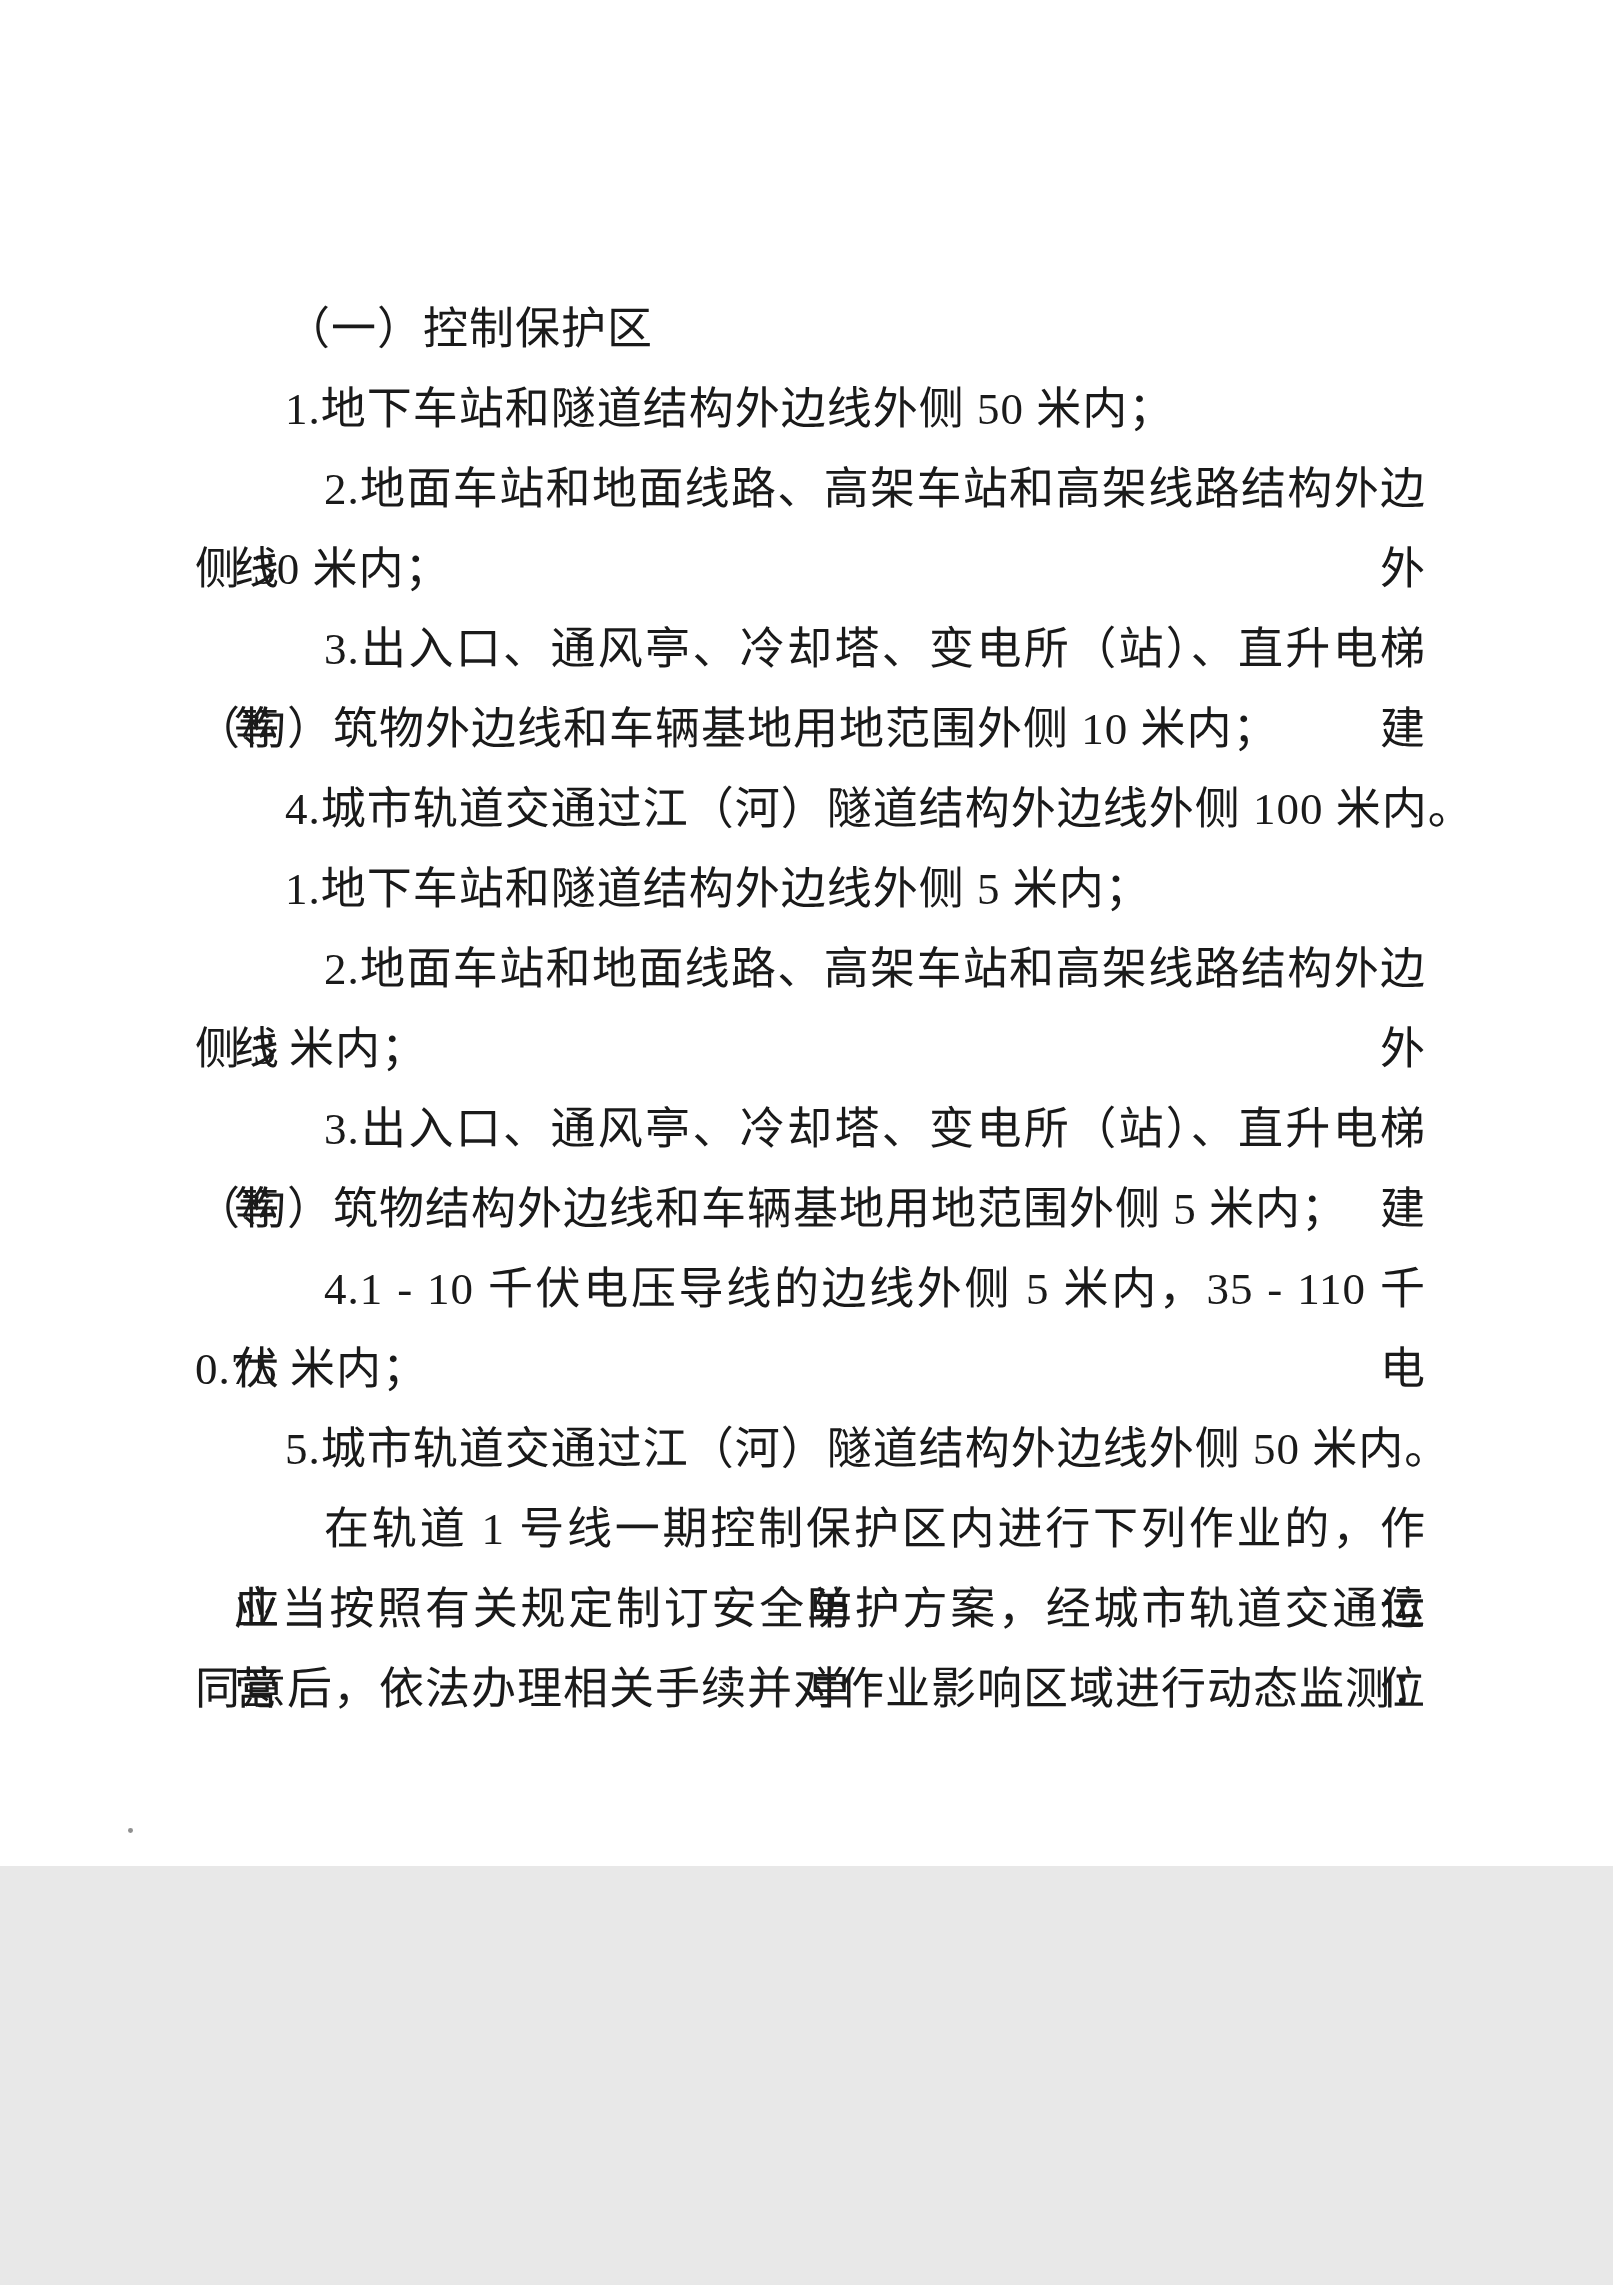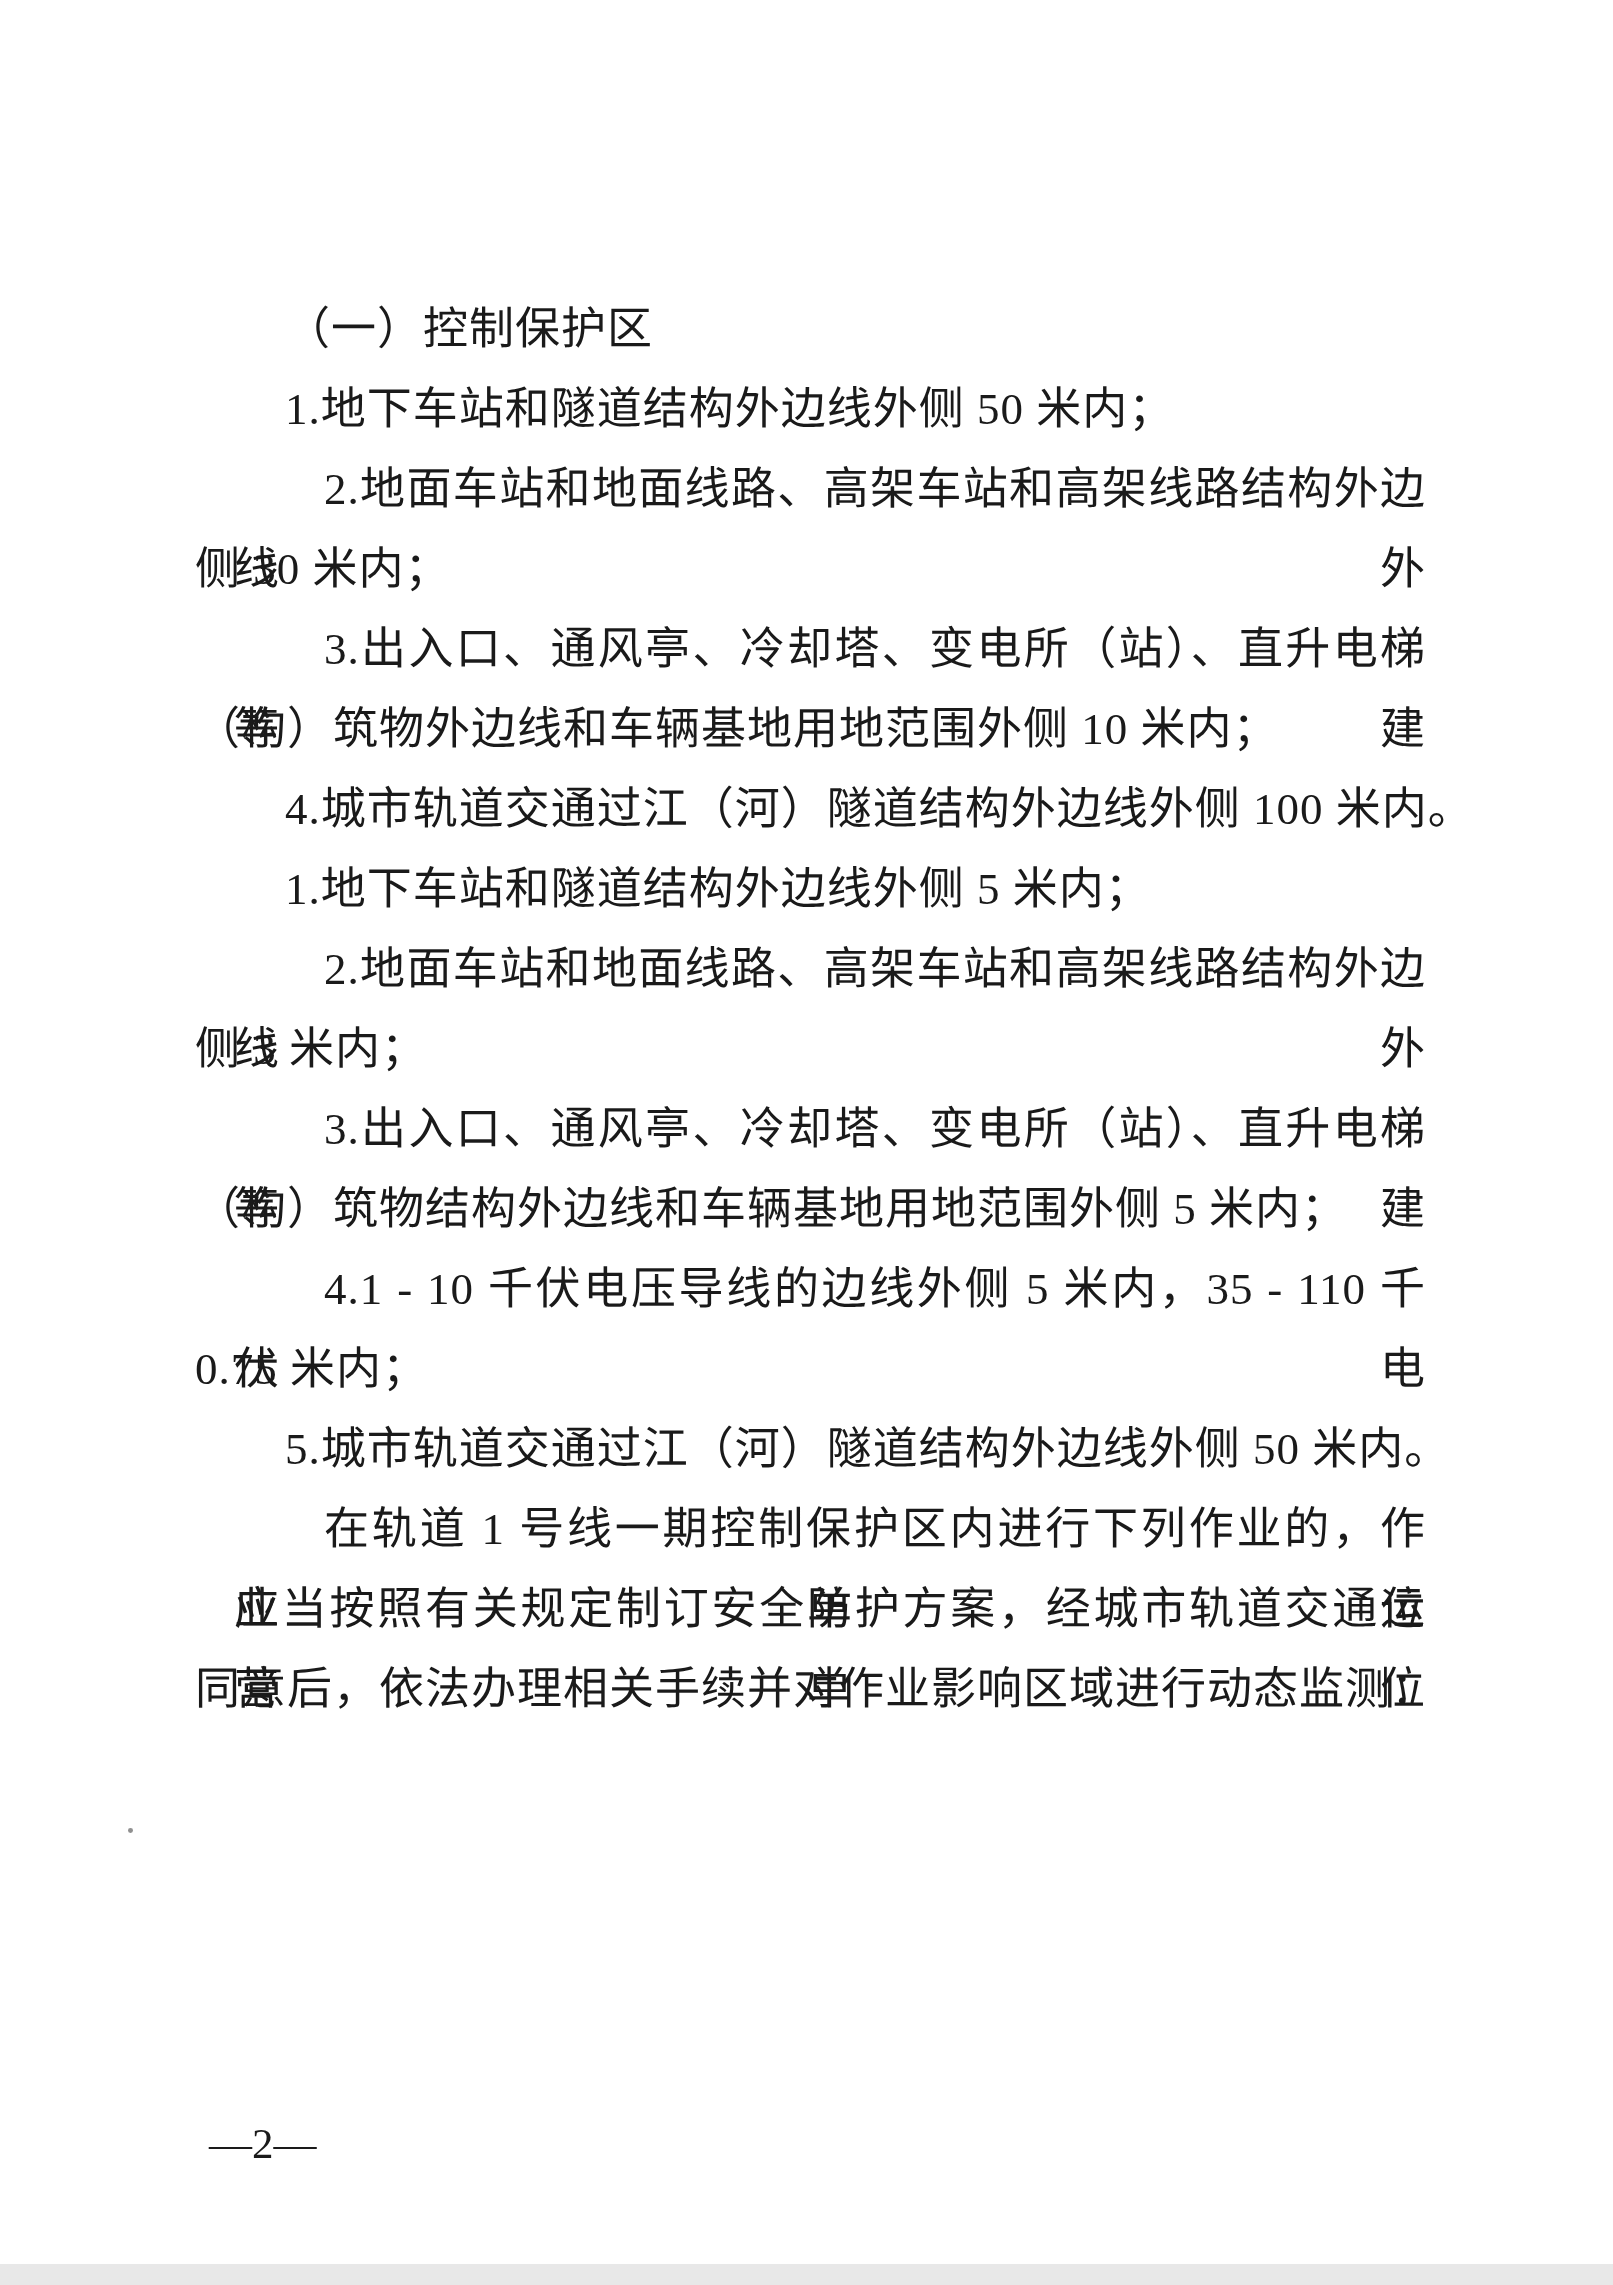--- a/index.html
+++ b/index.html
@@ -3,21 +3,21 @@
 <meta charset="utf-8">
 <style>
   html, body {
     margin: 0;
     padding: 0;
     background: #e8e8e8;
   }
   .page {
     position: relative;
     width: 1613px;
-    height: 2264px;
+    height: 1866px;
     margin: 0 auto;
     background: #ffffff;
     overflow: hidden;
     font-family: "Liberation Serif", "DejaVu Serif", serif;
     color: #1a1a1a;
   }
   .text-block {
     position: absolute;
     left: 195px;
     top: 289px;

